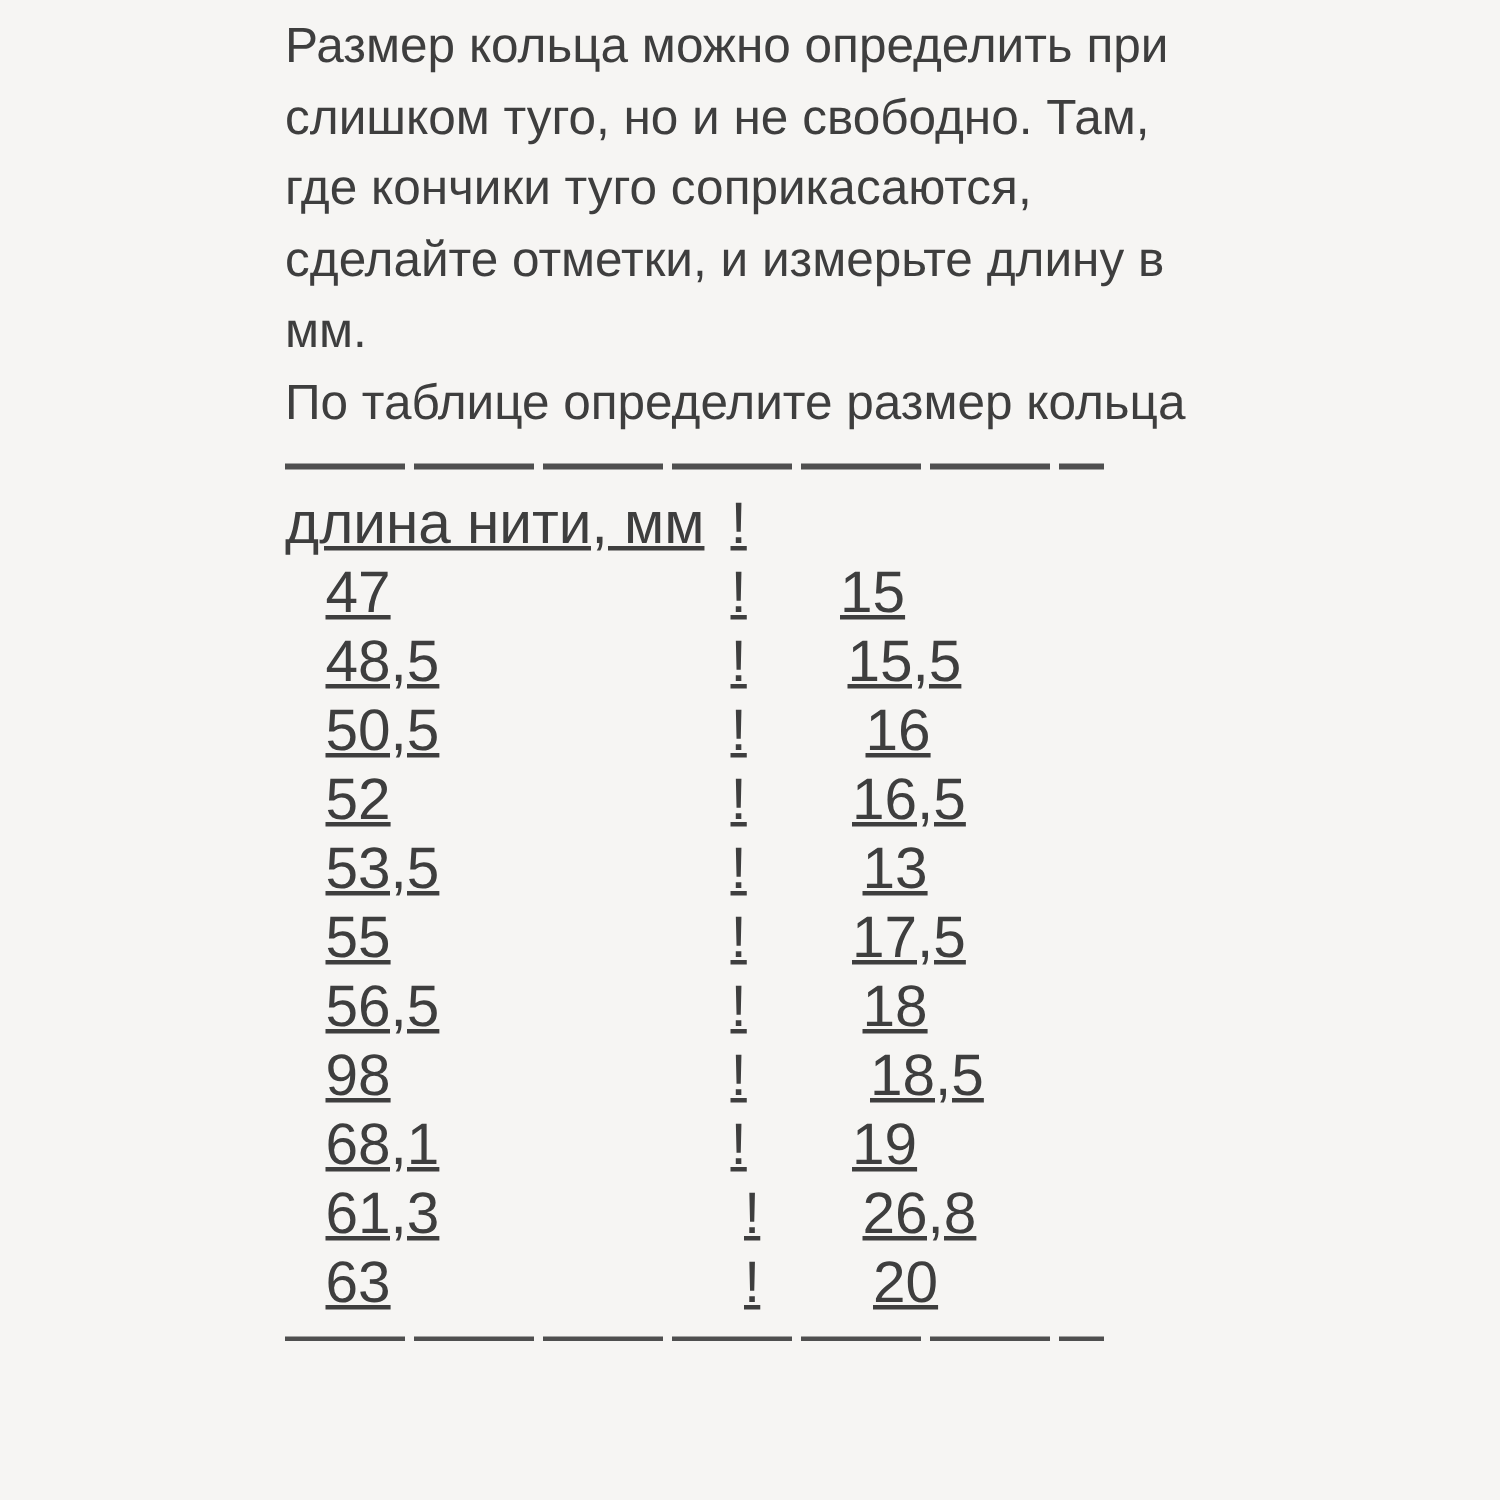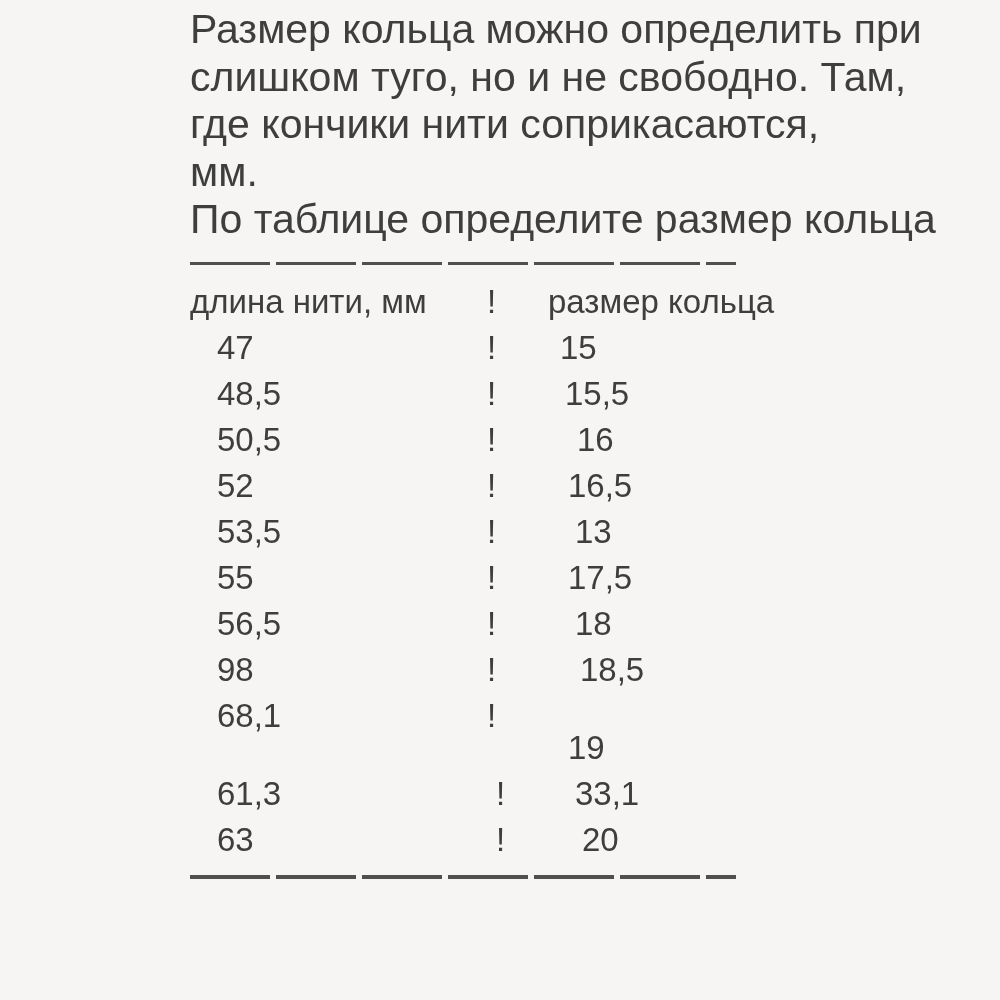--- a/index.html
+++ b/index.html
@@ -14,76 +14,76 @@
     font-family: "Liberation Sans", sans-serif;
     color: var(--text);
     overflow: hidden;
   }
   .page {
     width: 1000px; height: 1000px;
     padding-left: 190px;
     padding-top: 6px;
   }
   
-  .paragraph { font-size: 41px; line-height: 47.5px; }
+  .paragraph { font-size: 33px; line-height: 47.5px; }
   .pline { white-space: nowrap; }
   
   .divider {
     height: 3.5px;
     width: 546px;
     background: repeating-linear-gradient(
       to right,
       var(--line) 0 80px,
       transparent 80px 86px
     );
   }
   .divider-top { margin-top: 18px; margin-bottom: 14px; }
   .divider-bottom { margin-top: 12px; }
   
-  .ringtable { font-size: 33px; line-height: 46px; }
+  .ringtable { font-size: 39px; line-height: 46px; text-decoration: underline; }
   .trow, .thead { display: flex; white-space: nowrap; }
   .c-len, .h-col1 { width: 297px; }
   .c-len { padding-left: 27px; }
   .c-sep, .h-sep { width: 61px; }
   .c-size, .h-col2 { }
   
   .rows .trow:nth-child(1)  .c-size { padding-left: 12px; }
   .rows .trow:nth-child(2)  .c-size { padding-left: 17px; }
   .rows .trow:nth-child(3)  .c-size { padding-left: 29px; }
   .rows .trow:nth-child(4)  .c-size { padding-left: 20px; }
   .rows .trow:nth-child(5)  .c-size { padding-left: 27px; }
   .rows .trow:nth-child(6)  .c-size { padding-left: 20px; }
   .rows .trow:nth-child(7)  .c-size { padding-left: 27px; }
   .rows .trow:nth-child(8)  .c-size { padding-left: 32px; }
-  .rows .trow:nth-child(9)  .c-size { padding-left: 20px; margin-top: 32px; }
+  .rows .trow:nth-child(9)  .c-size { padding-left: 20px; }
   .rows .trow:nth-child(10) .c-size { padding-left: 27px; }
   .rows .trow:nth-child(11) .c-size { padding-left: 34px; }
   .rows .trow:nth-child(10) .c-sep,
   .rows .trow:nth-child(11) .c-sep { padding-left: 9px; }
 </style>
 </head>
 <body>
 
 <div class="page">
 
   <div class="paragraph">
     <div class="pline">Размер кольца можно определить при</div>
     <div class="pline">слишком туго, но и не свободно. Там,</div>
-    <div class="pline">где кончики нити соприкасаются,</div>
+    <div class="pline">где кончики туго соприкасаются,</div>
+    <div class="pline">сделайте отметки, и измерьте длину в</div>
     <div class="pline">мм.</div>
     <div class="pline">По таблице определите размер кольца</div>
   </div>
 
   <div class="divider divider-top"></div>
 
   <div class="ringtable">
     <div class="thead">
       <span class="h-col1">длина нити, мм</span>
       <span class="h-sep">!</span>
-      <span class="h-col2">размер кольца</span>
     </div>
 
     <div class="rows">
       <div class="trow">
         <span class="c-len">47</span>
         <span class="c-sep">!</span>
         <span class="c-size">15</span>
       </div>
       <div class="trow">
         <span class="c-len">48,5</span>
@@ -121,21 +121,21 @@
         <span class="c-size">18,5</span>
       </div>
       <div class="trow">
         <span class="c-len">68,1</span>
         <span class="c-sep">!</span>
         <span class="c-size">19</span>
       </div>
       <div class="trow">
         <span class="c-len">61,3</span>
         <span class="c-sep">!</span>
-        <span class="c-size">33,1</span>
+        <span class="c-size">26,8</span>
       </div>
       <div class="trow">
         <span class="c-len">63</span>
         <span class="c-sep">!</span>
         <span class="c-size">20</span>
       </div>
     </div>
   </div>
 
   <div class="divider divider-bottom"></div>

